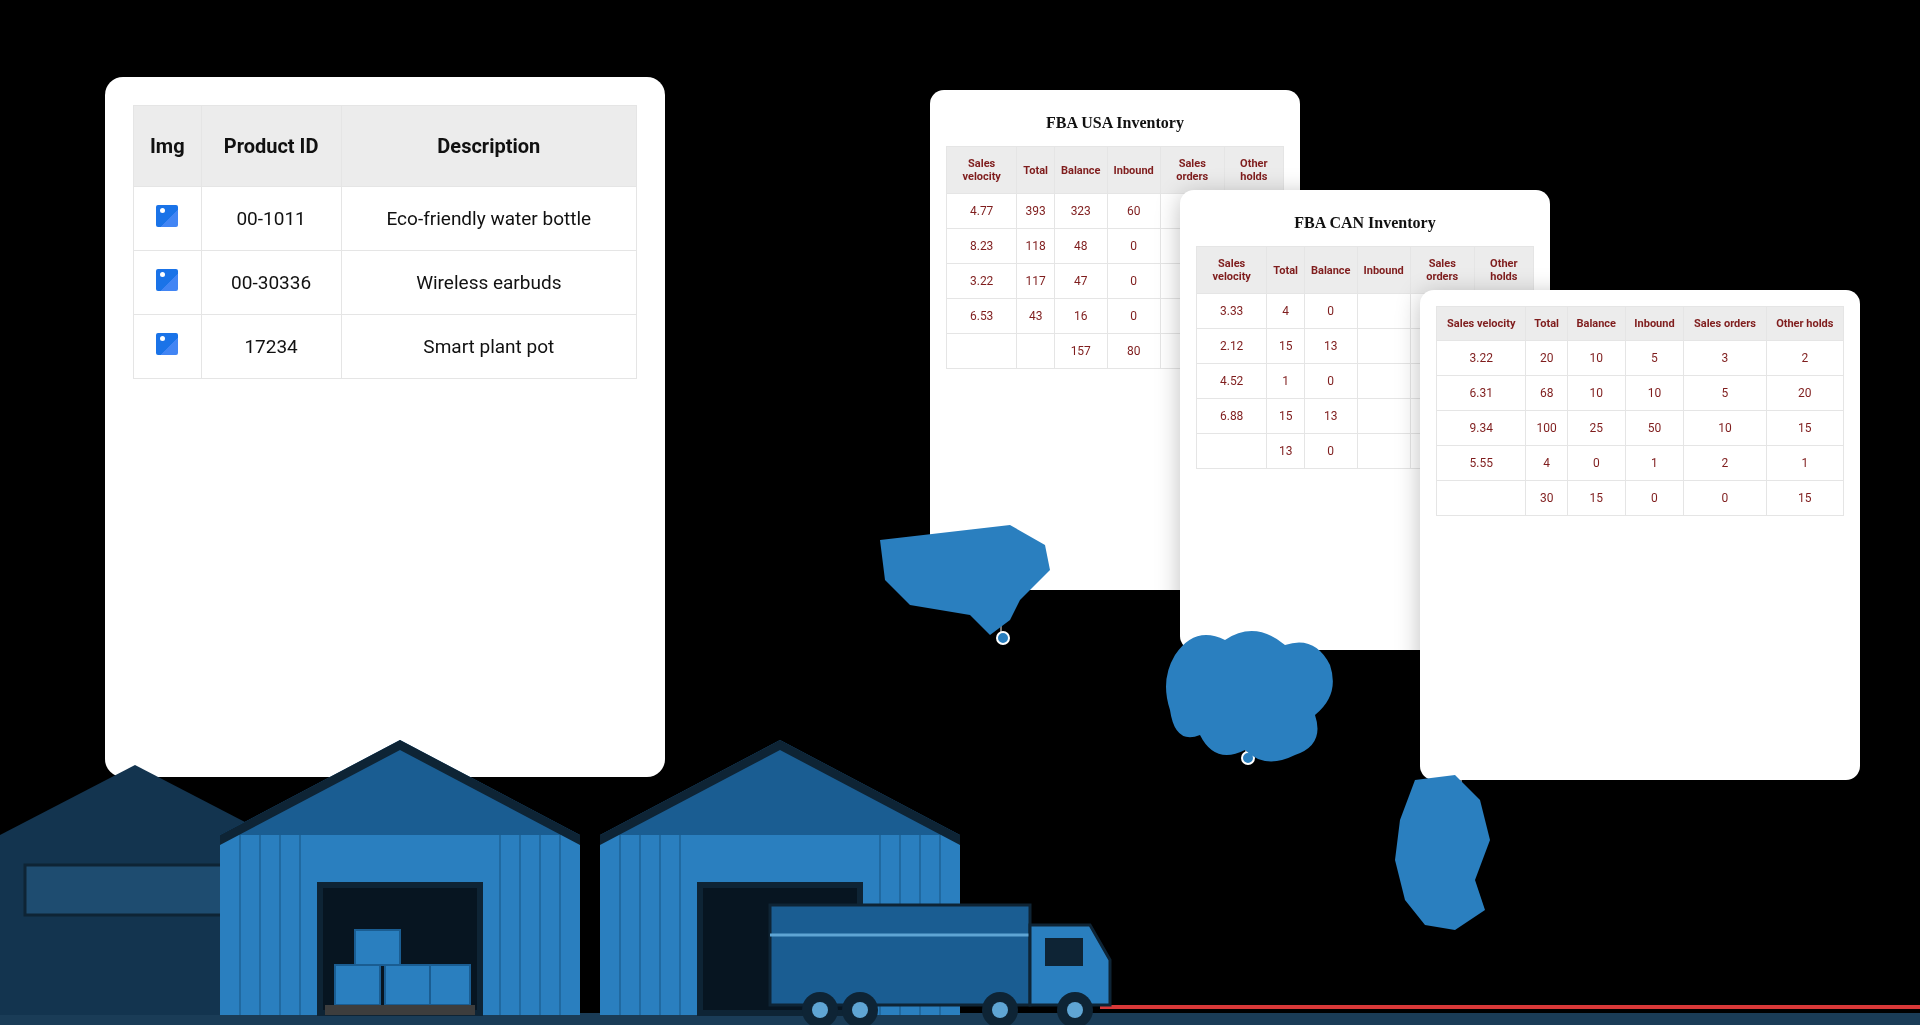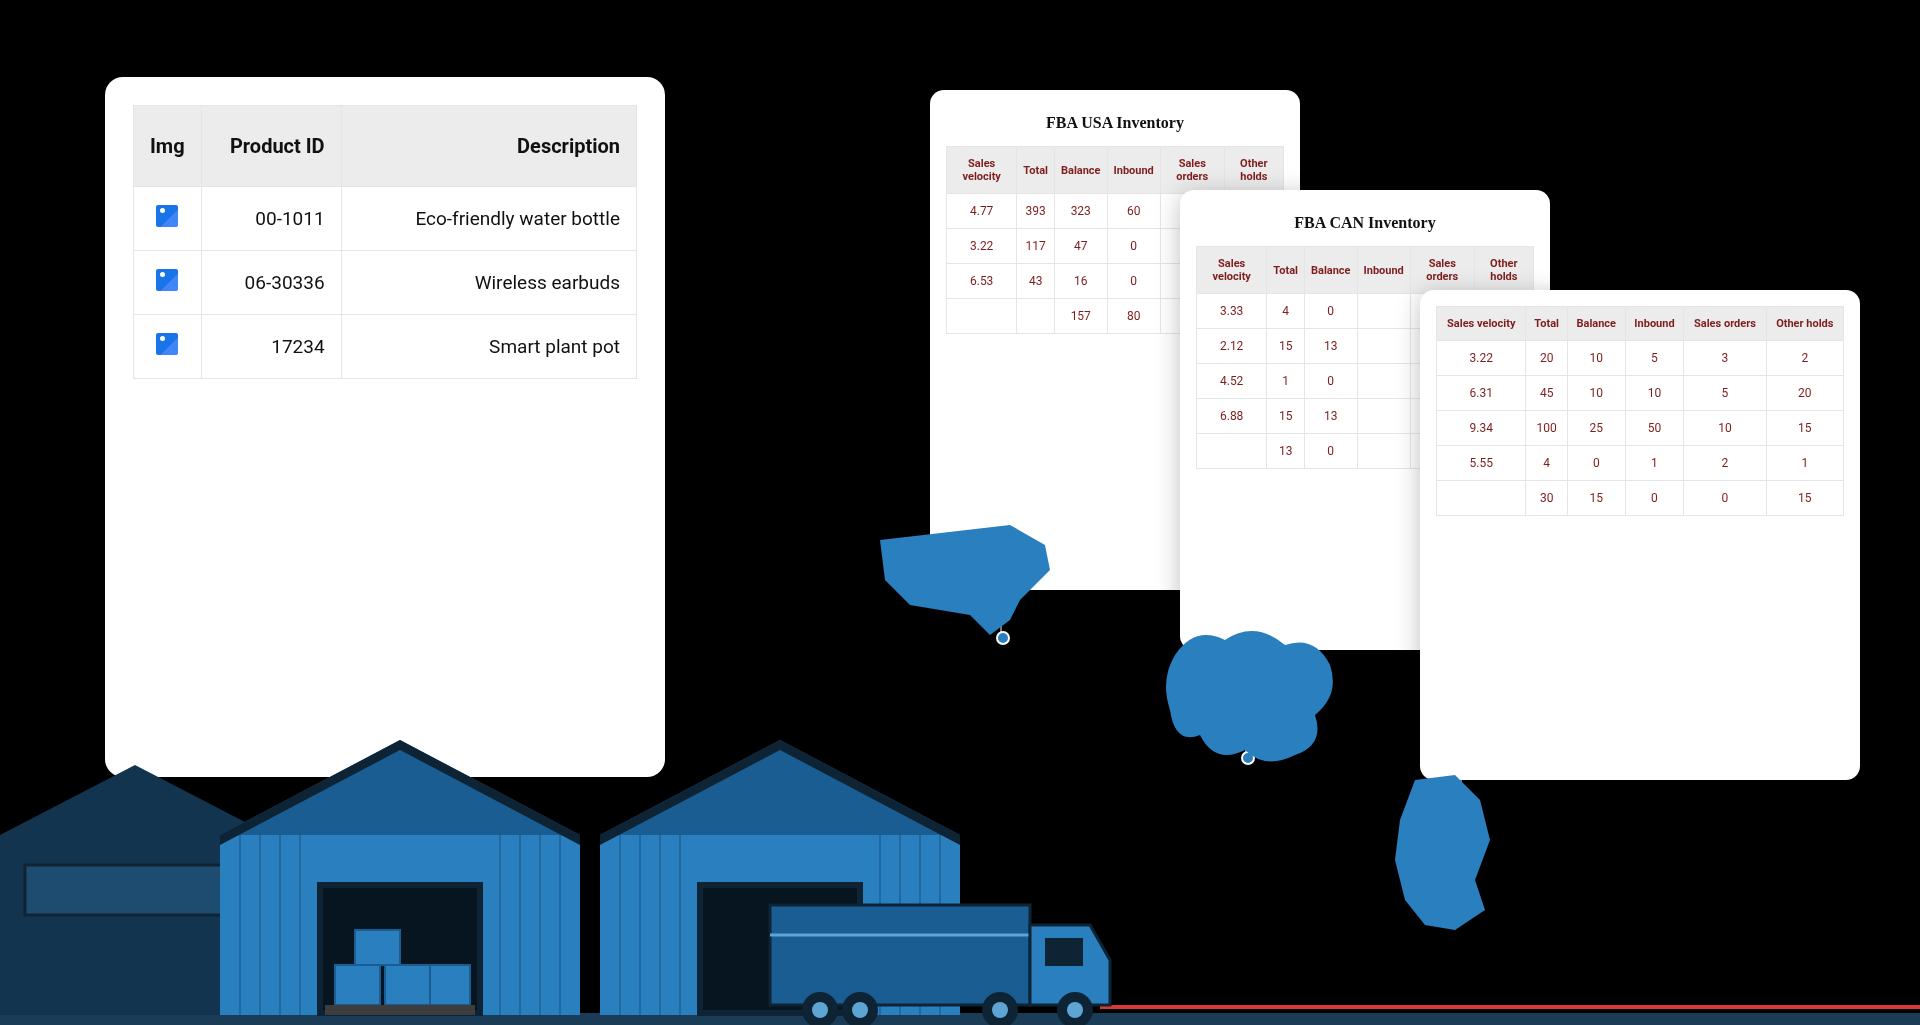--- a/index.html
+++ b/index.html
@@ -25,21 +25,21 @@
     width: 560px;
     height: 700px;
   }
   #products-card table {
     width: 100%;
     border-collapse: collapse;
   }
   #products-card th, #products-card td {
     border: 1px solid #e5e5e5;
     padding: 18px 16px;
-    text-align: right;
+    text-align: center;
     font-size: 19px;
     color: #111;
   }
   #products-card th {
     background: #ececec;
     font-weight: 700;
     font-size: 20px;
     padding: 28px 16px;
   }
   #products-card td.img-cell { width: 60px; text-align: center; }
@@ -142,21 +142,21 @@
       </tr>
     </thead>
     <tbody>
       <tr>
         <td class="img-cell"><span class="img-icon"></span></td>
         <td class="pid-cell">00-1011</td>
         <td>Eco-friendly water bottle</td>
       </tr>
       <tr>
         <td class="img-cell"><span class="img-icon"></span></td>
-        <td class="pid-cell">06-30336</td>
+        <td class="pid-cell">00-30336</td>
         <td>Wireless earbuds</td>
       </tr>
       <tr>
         <td class="img-cell"><span class="img-icon"></span></td>
         <td class="pid-cell">17234</td>
         <td>Smart plant pot</td>
       </tr>
     </tbody>
   </table>
 </div>
@@ -177,20 +177,28 @@
     <tbody>
       <tr>
         <td>4.77</td>
         <td>393</td>
         <td>323</td>
         <td>60</td>
         <td></td>
           <td></td>
       </tr>
       <tr>
+        <td>8.23</td>
+        <td>118</td>
+        <td>48</td>
+        <td>0</td>
+        <td></td>
+          <td></td>
+      </tr>
+      <tr>
         <td>3.22</td>
         <td>117</td>
         <td>47</td>
         <td>0</td>
         <td></td>
           <td></td>
       </tr>
       <tr>
         <td>6.53</td>
         <td>43</td>
@@ -285,21 +293,21 @@
       <tr>
         <td>3.22</td>
         <td>20</td>
         <td>10</td>
         <td>5</td>
         <td>3</td>
         <td>2</td>
       </tr>
       <tr>
         <td>6.31</td>
-        <td>45</td>
+        <td>68</td>
         <td>10</td>
         <td>10</td>
         <td>5</td>
         <td>20</td>
       </tr>
       <tr>
         <td>9.34</td>
         <td>100</td>
         <td>25</td>
         <td>50</td>

